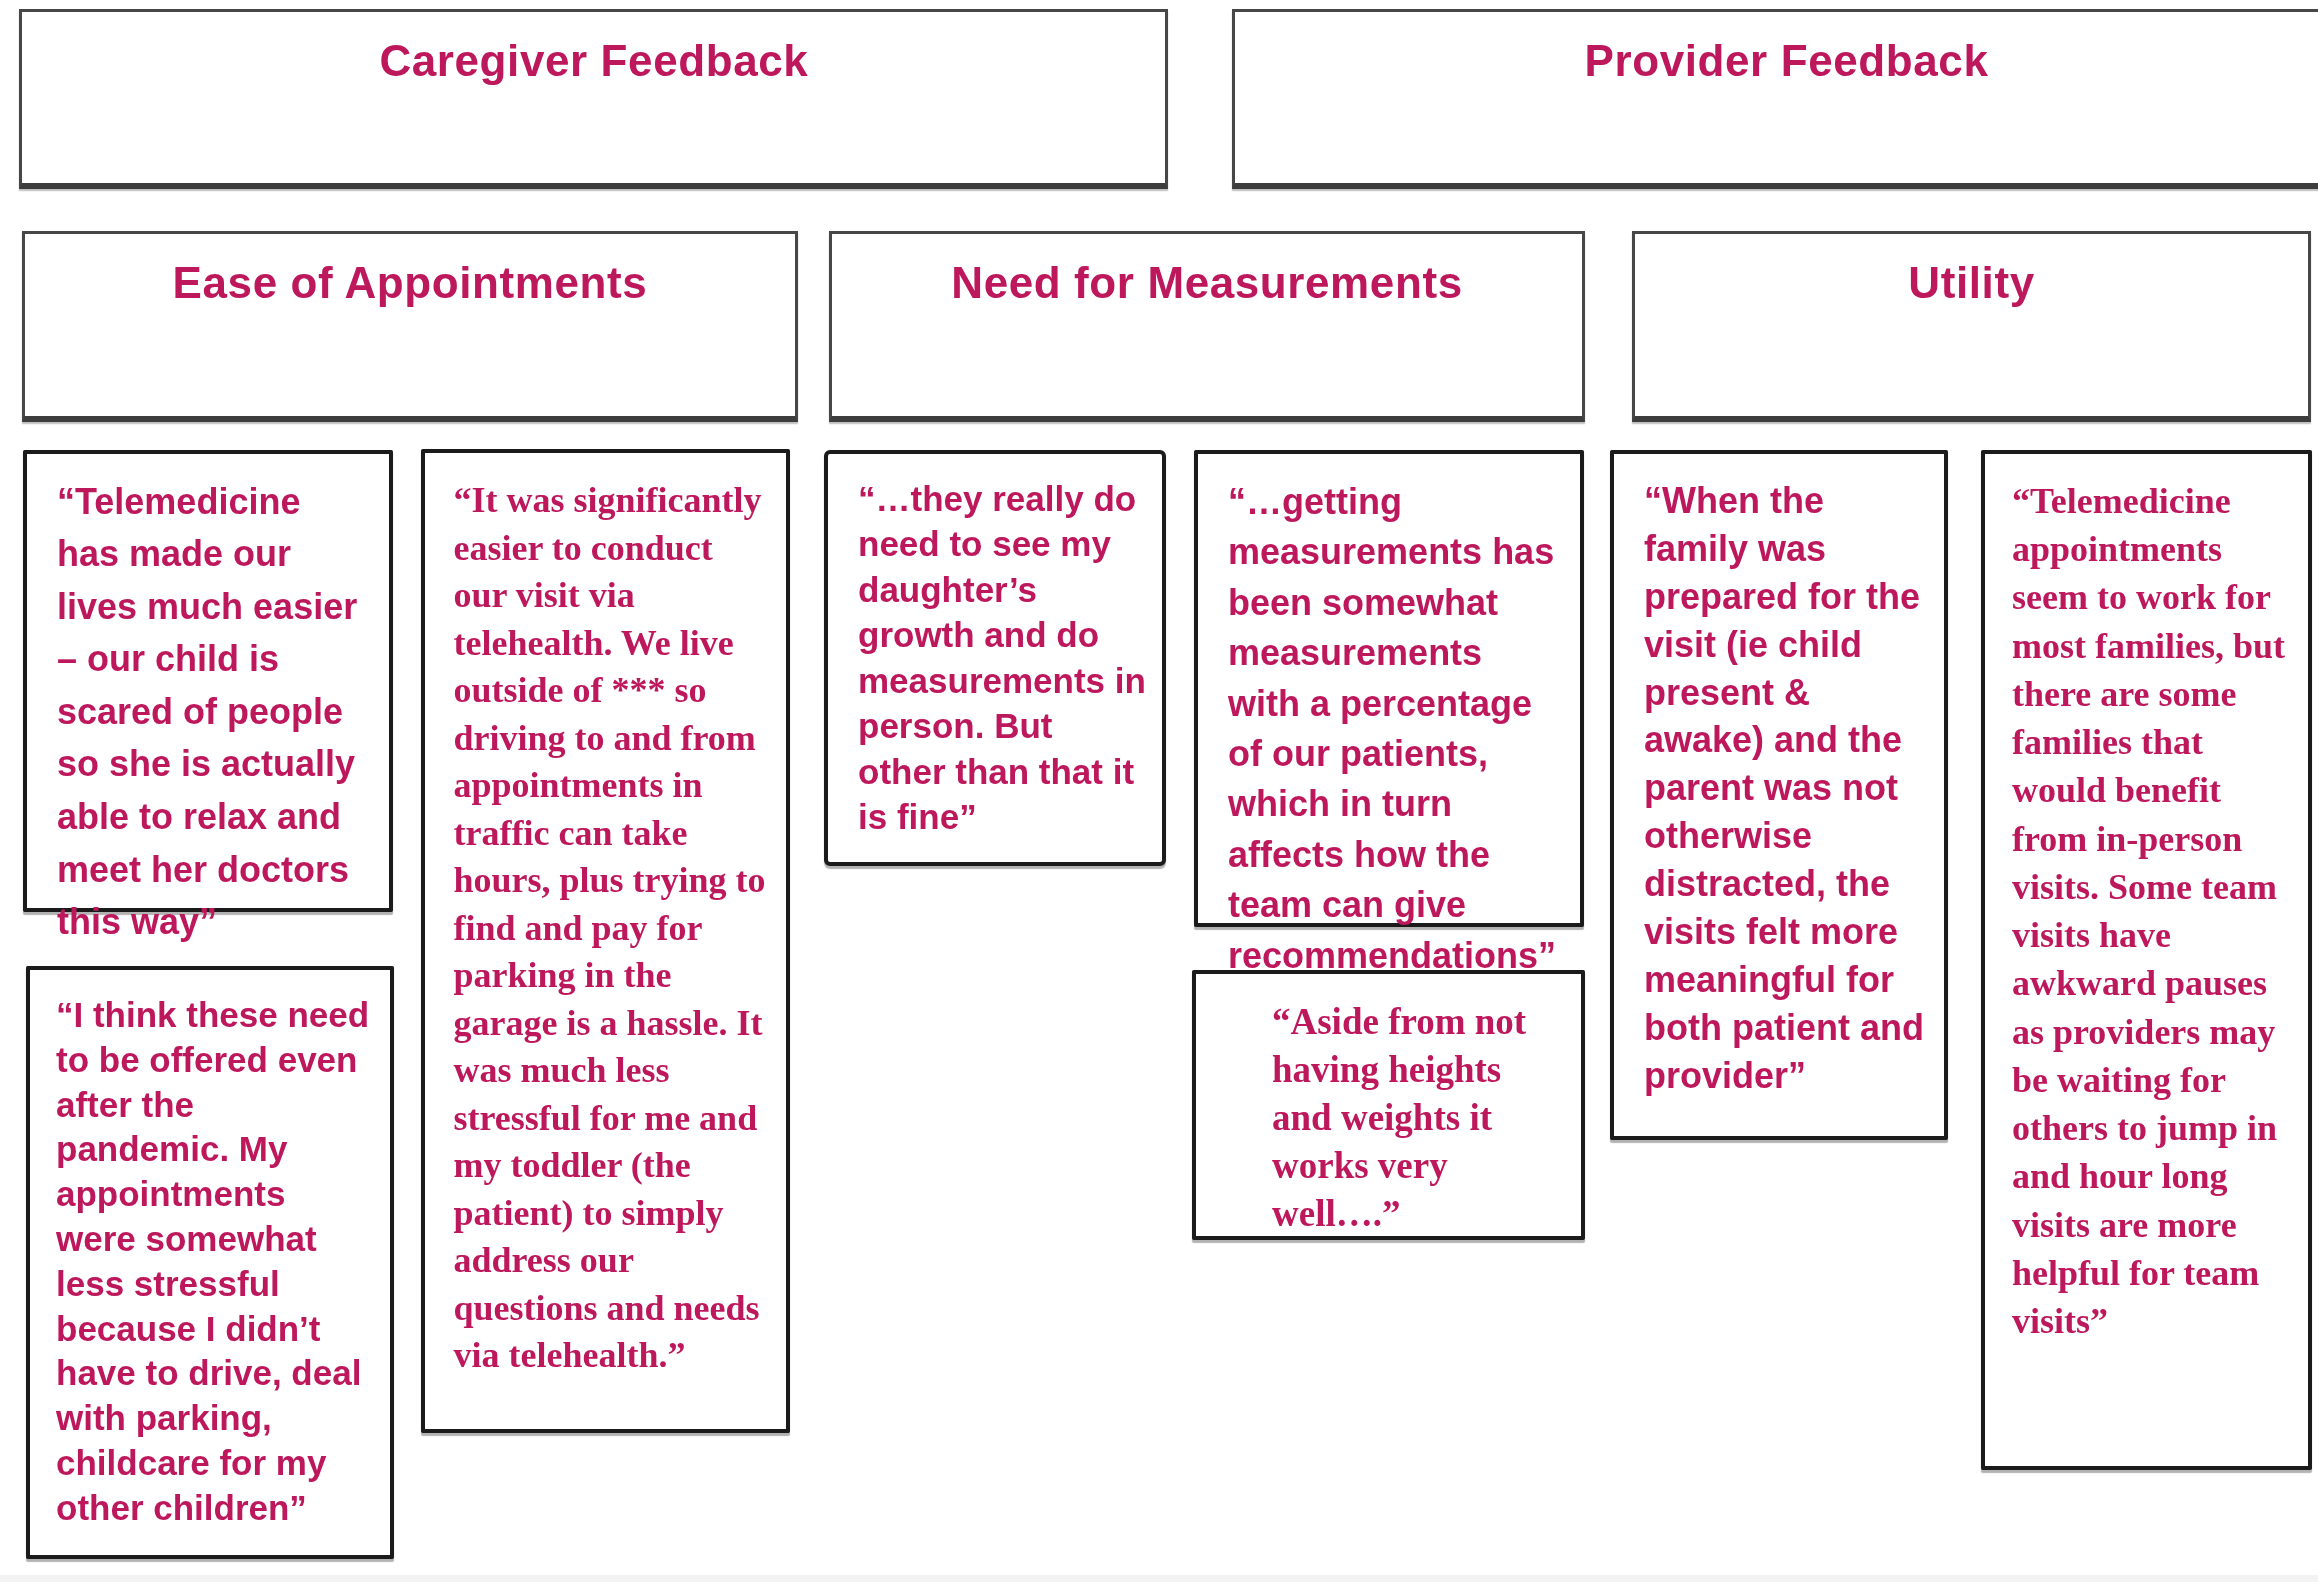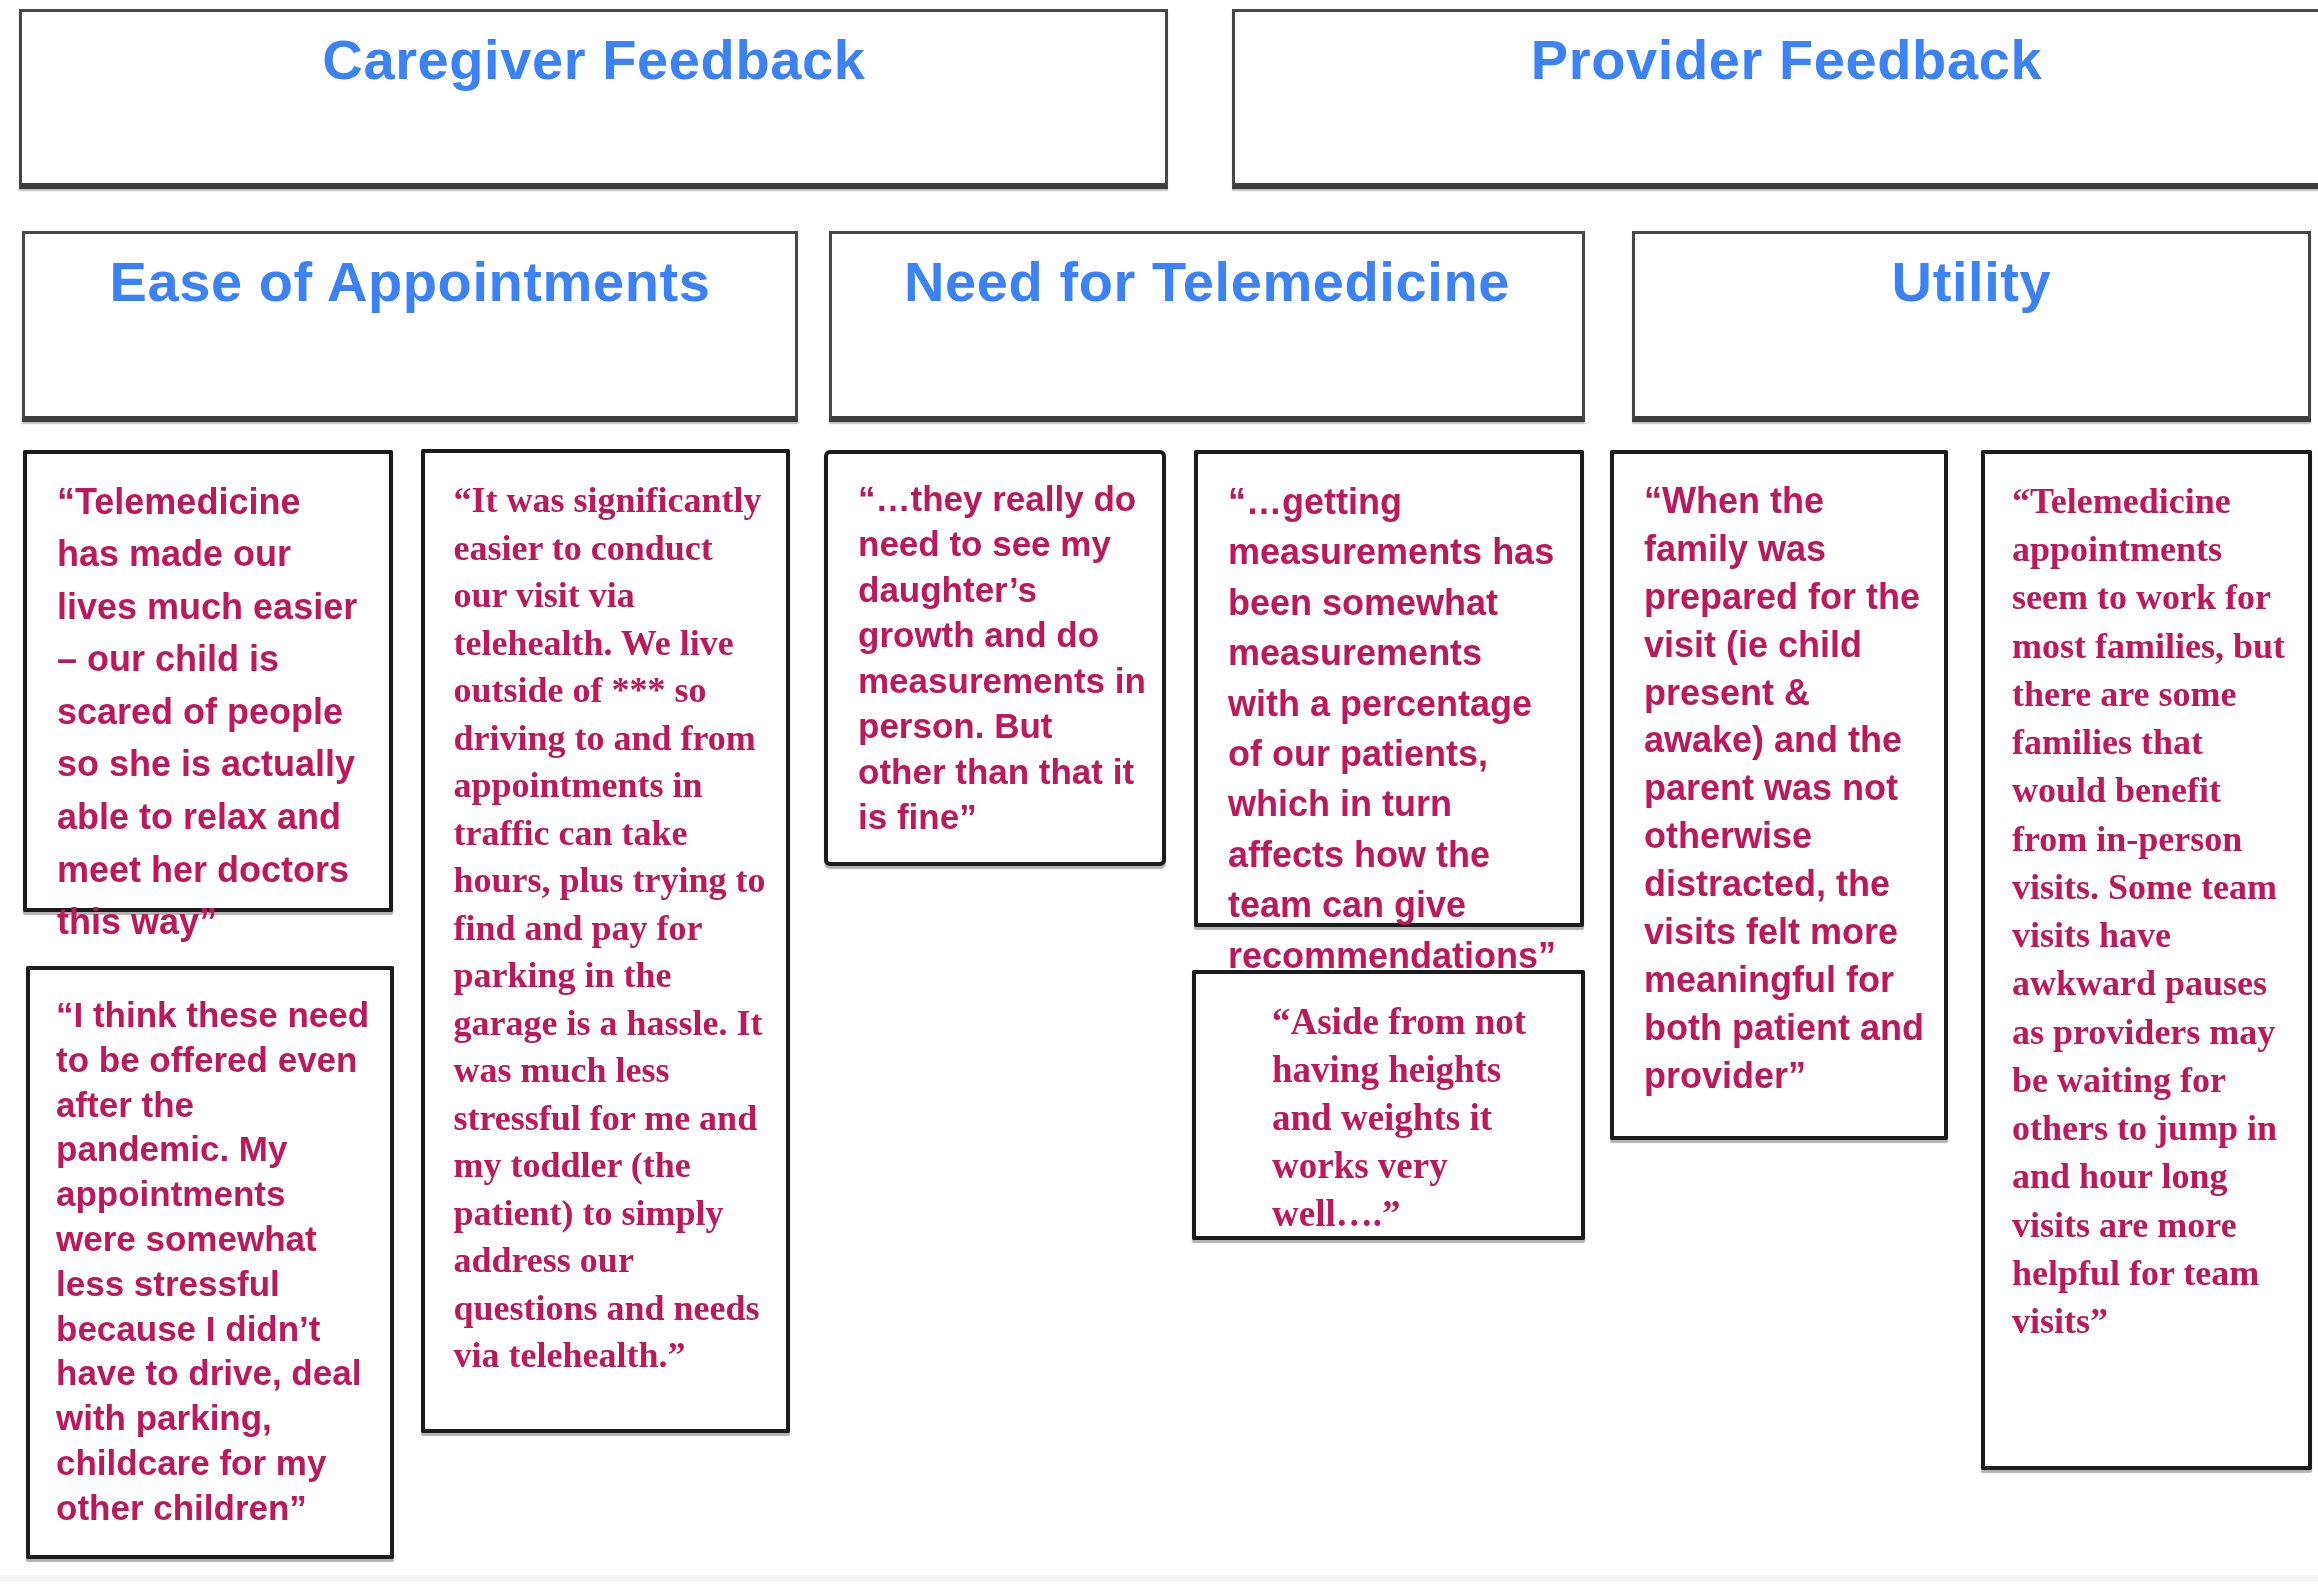--- a/index.html
+++ b/index.html
@@ -22,25 +22,25 @@
     box-sizing:border-box;
   }
   .header-box{
     border:3.4px solid #474747;
     border-bottom:6.3px solid #3d3d3d;
     box-shadow:0 1.7px 1.1px rgba(0,0,0,0.25);
     text-align:center;
   }
   .header-label{
     display:block;
-    padding-top:15px;
-    font-size:56px;
+    padding-top:24px;
+    font-size:44px;
     font-weight:bold;
     letter-spacing:0.6px;
-    color:#3b82f6;
+    color:#be185d;
   }
   .quote-box{
     border:4px solid #1b1b1b;
     border-radius:1.7px;
     box-shadow:0 2.3px 1.1px rgba(0,0,0,0.3);
   }
   .quote-text{
     display:block;
     font-weight:bold;
     color:#be185d;
@@ -96,21 +96,21 @@
     <span class="header-label">Caregiver Feedback</span>
   </div>
   <div class="box header-box" id="hdr-provider">
     <span class="header-label">Provider Feedback</span>
   </div>
 
   <div class="box header-box" id="cat-ease">
     <span class="header-label">Ease of Appointments</span>
   </div>
   <div class="box header-box" id="cat-need">
-    <span class="header-label">Need for Telemedicine</span>
+    <span class="header-label">Need for Measurements</span>
   </div>
   <div class="box header-box" id="cat-utility">
     <span class="header-label">Utility</span>
   </div>
 
   <div class="box quote-box sans" id="q1">
     <span class="quote-text">“Telemedicine has made our lives much easier – our child is scared of people so she is actually able to relax and meet her doctors this way”</span>
   </div>
   <div class="box quote-box sans" id="q2">
     <span class="quote-text">“I think these need to be offered even after the pandemic. My appointments were somewhat less stressful because I didn’t have to drive, deal with parking, childcare for my other children”</span>

